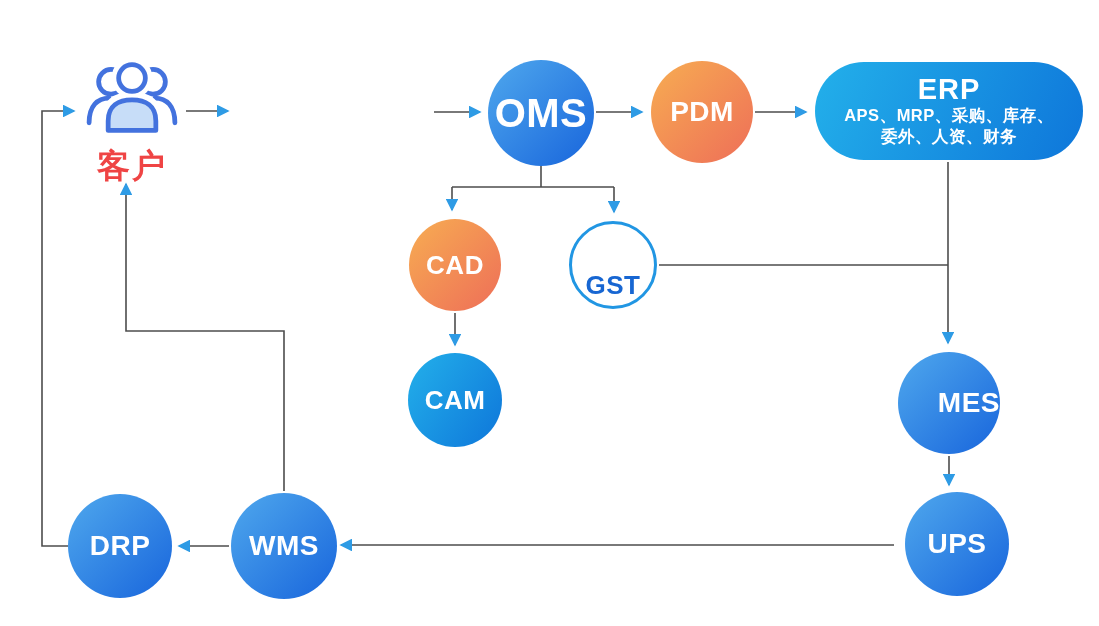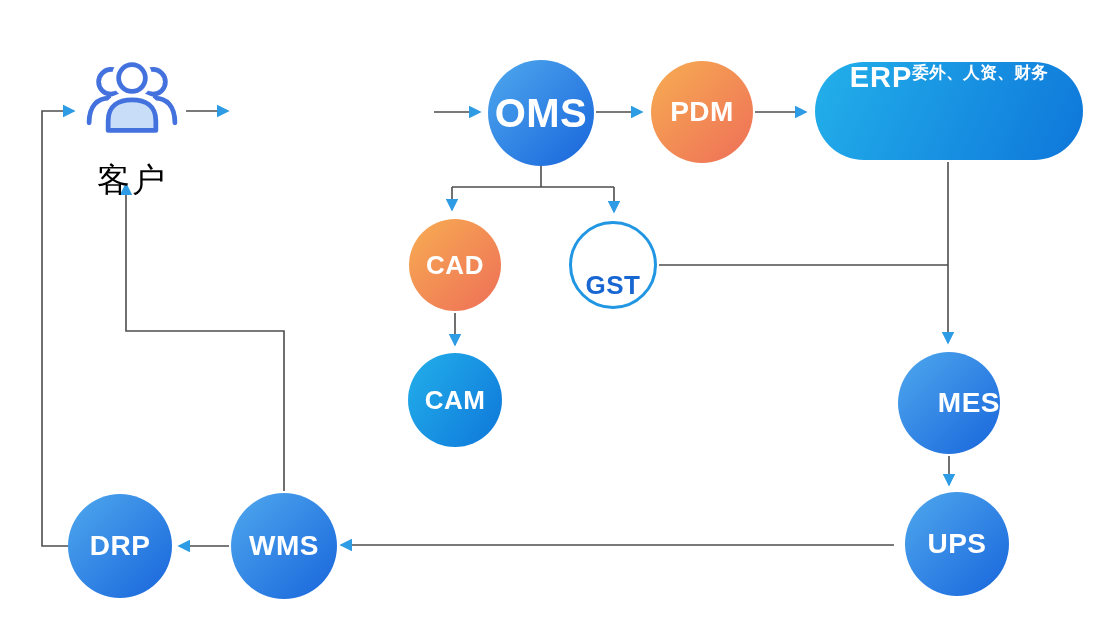--- a/index.html
+++ b/index.html
@@ -16,28 +16,28 @@
   .blue-grad{background:linear-gradient(135deg,#4FA8ED 0%,#1865DC 100%);}
   .cyan-grad{background:linear-gradient(125deg,#23B0EA 0%,#0E76DA 100%);}
   .orange-grad{background:linear-gradient(135deg,#F7AD52 0%,#EE6E58 100%);}
   .gst{
     background:#ffffff;border:3px solid #2196E3;color:#1766D2;box-sizing:border-box;
   }
   .gst .big-label{font-size:26px;margin-top:40px;}
   .order-circle .order-title{font-size:27px;margin-bottom:7px;letter-spacing:1px;}
   .order-circle .order-item{font-size:17px;line-height:1.45;letter-spacing:.5px;}
   .erp-pill{
-    position:absolute;border-radius:49px;display:flex;flex-direction:row;align-items:flex-start;justify-content:center;
+    position:absolute;border-radius:49px;display:flex;flex-direction:column;align-items:center;justify-content:center;
     color:#fff;font-weight:bold;text-align:center;z-index:2;
     background:linear-gradient(115deg,#23B0EA 0%,#0E76DA 100%);
   }
   .erp-pill .erp-title{font-size:29px;line-height:1.05;letter-spacing:1px;}
   .erp-pill .erp-sub{font-size:16.5px;line-height:1.3;letter-spacing:.5px;}
   .customer{position:absolute;z-index:2;display:flex;flex-direction:column;align-items:center;}
-  .customer-label{font-size:33px;font-weight:normal;color:#000000;margin-top:18px;letter-spacing:2px;}
+  .customer-label{font-size:33px;font-weight:bold;color:#ef4444;margin-top:4px;letter-spacing:2px;}
 </style>
 </head>
 <body>
 
 <div class="stage">
 
   <svg class="layer" width="1099" height="626">
     <defs>
       <marker id="arr" markerWidth="8" markerHeight="8" refX="7" refY="4" orient="auto" markerUnits="strokeWidth">
         <path d="M0,0 L8,4 L0,8 z" fill="#2E9BE5"></path>
@@ -85,20 +85,21 @@
   <div class="node blue-grad" style="left:488px;top:60px;width:106px;height:106px;">
     <span class="big-label" style="font-size:40px;">OMS</span>
   </div>
 
   <div class="node orange-grad" style="left:651px;top:61px;width:102px;height:102px;">
     <span class="big-label">PDM</span>
   </div>
 
   <div class="erp-pill" style="left:815px;top:62px;width:268px;height:98px;">
     <div class="erp-title">ERP</div>
+    <div class="erp-sub">APS、MRP、采购、库存、</div>
     <div class="erp-sub">委外、人资、财务</div>
   </div>
 
   <div class="node orange-grad" style="left:409px;top:219px;width:92px;height:92px;">
     <span class="big-label" style="font-size:26px;">CAD</span>
   </div>
 
   <div class="node gst" style="left:569px;top:221px;width:88px;height:88px;">
     <span class="big-label">GST</span>
   </div>

